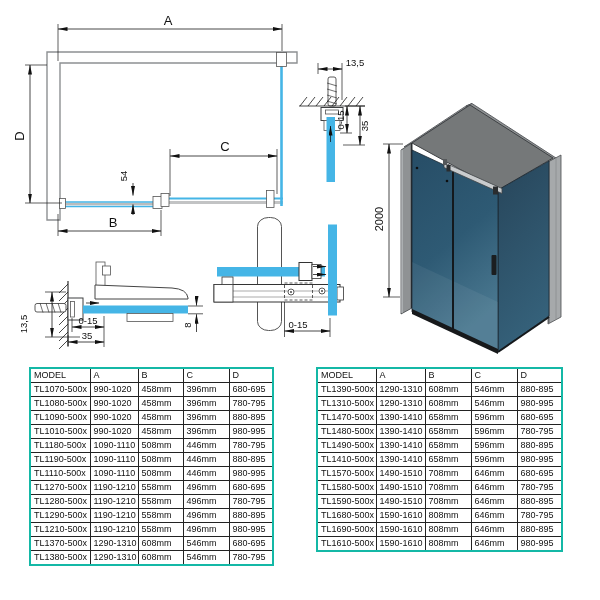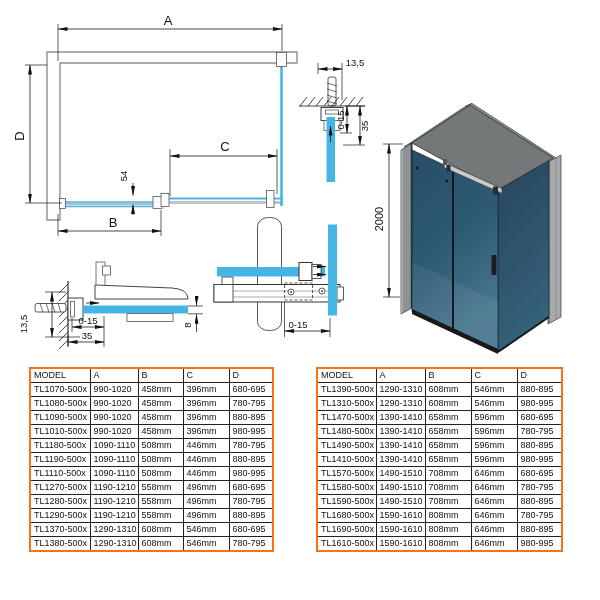--- a/index.html
+++ b/index.html
@@ -10,21 +10,21 @@
   .dim{stroke:#1a1a1a;stroke-width:0.8;fill:none;}
   .lblL{font-family:"Liberation Sans",sans-serif;font-size:13px;fill:#111;}
   .lblS{font-family:"Liberation Sans",sans-serif;font-size:9.5px;fill:#111;}
   .lblM{font-family:"Liberation Sans",sans-serif;font-size:11px;fill:#111;}
   .outl{stroke:#3c3f41;stroke-width:1;fill:#ffffff;}
   .outl2{stroke:#555;stroke-width:0.8;fill:#ffffff;}
   .spec-table{position:absolute;border-collapse:collapse;table-layout:fixed;
       font-size:9px;color:#111;}
   .spec-table td,.spec-table th{border:1px solid #222;padding:0 1px 0 3px;height:13px;
       font-weight:normal;text-align:left;white-space:nowrap;overflow:hidden;line-height:13px;}
-  .spec-table{border:2px solid #f97316;padding-left:23px;}
+  .spec-table{border:2px solid #14b8a6;padding-left:23px;}
   .tbl-left{left:29px;top:367px;width:244px;}
   .tbl-right{left:316px;top:367px;width:246px;}
 </style>
 </head>
 <body>
 
 <svg width="600" height="362" viewBox="0 0 600 362">
   <defs>
     <marker id="arr" viewBox="0 0 10 4" markerWidth="10" markerHeight="4" refX="9.5" refY="2" orient="auto-start-reverse" markerUnits="userSpaceOnUse">
       <path d="M0,0 L10,2 L0,4 Z" fill="#111"></path>
@@ -383,20 +383,27 @@
         <td>780-795</td>
       </tr>
       <tr>
         <td>TL1290-500x</td>
         <td>1190-1210</td>
         <td>558mm</td>
         <td>496mm</td>
         <td>880-895</td>
       </tr>
       <tr>
+        <td>TL1210-500x</td>
+        <td>1190-1210</td>
+        <td>558mm</td>
+        <td>496mm</td>
+        <td>980-995</td>
+      </tr>
+      <tr>
         <td>TL1370-500x</td>
         <td>1290-1310</td>
         <td>608mm</td>
         <td>546mm</td>
         <td>680-695</td>
       </tr>
       <tr>
         <td>TL1380-500x</td>
         <td>1290-1310</td>
         <td>608mm</td>

